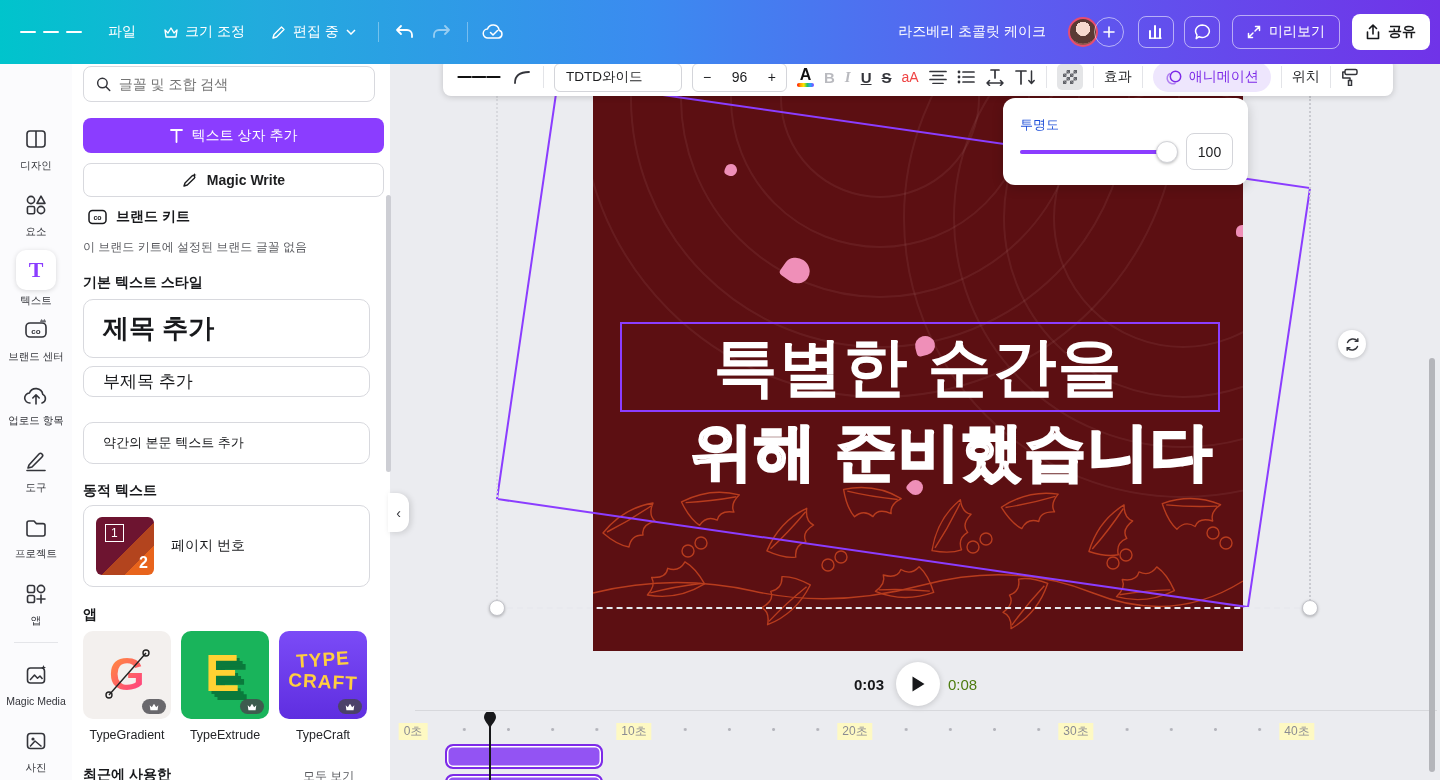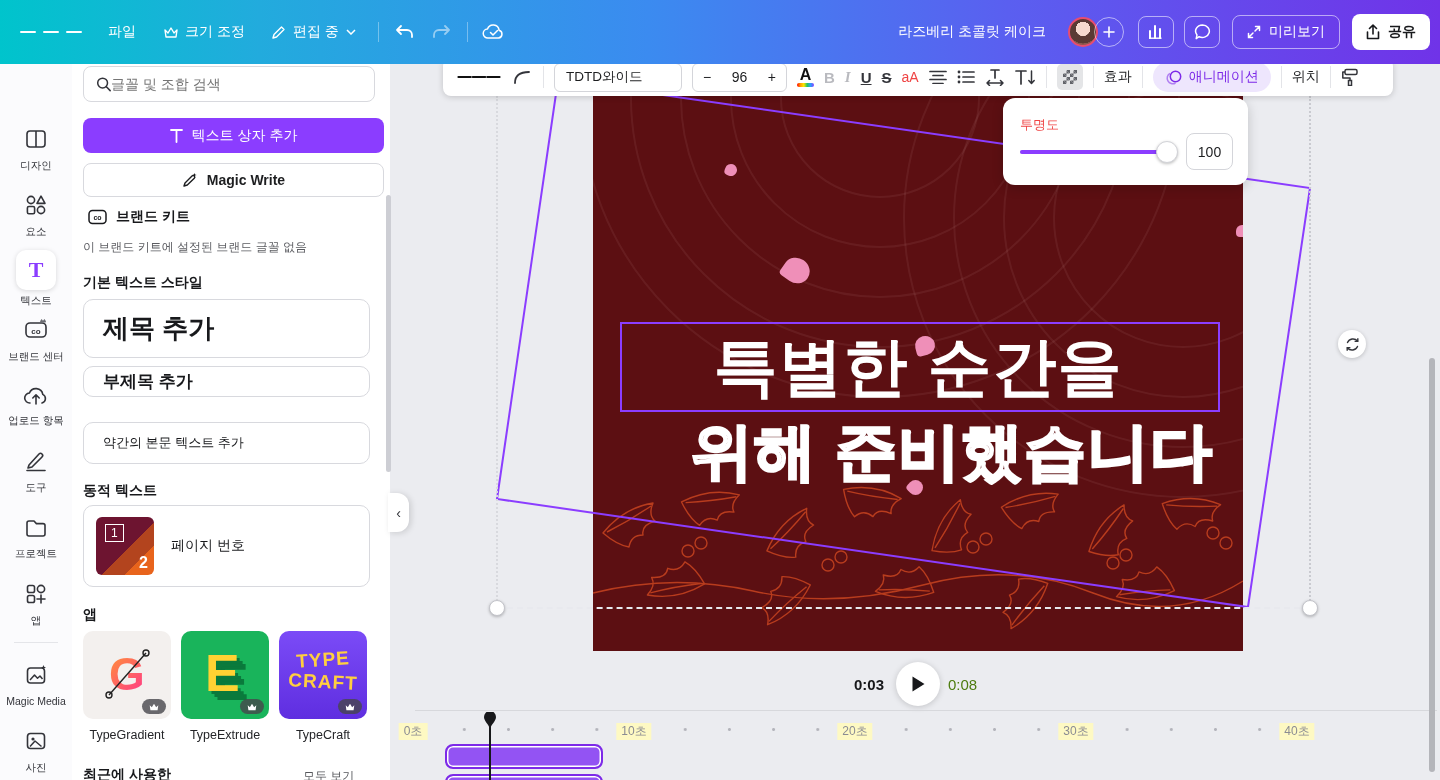--- a/index.html
+++ b/index.html
@@ -32,21 +32,21 @@
   .rail-item .lbl { display:block; font-size:10.5px; margin-top:4px; color:#33343a; white-space:nowrap; }
   .rail-ico { display:inline-flex; align-items:center; justify-content:center; width:26px; height:26px; }
   .rail-sel-tile { display:inline-flex; align-items:center; justify-content:center; width:40px; height:40px;
     background:#fff; border-radius:10px; box-shadow:0 1px 5px rgba(0,0,0,.15);
     color:#8b3dff; font-size:22px; font-weight:bold; font-family:"Liberation Serif",serif; }
   .rail-div { position:absolute; left:14px; width:44px; height:1px; background:#e4e5e9; }
 
   
   .panel { left:72px; top:48px; width:318px; height:732px; background:#fff; z-index:30; overflow:hidden; }
   .searchbox { position:absolute; left:11px; top:18px; width:292px; height:36px; border:1px solid #d8d9de;
-    border-radius:8px; display:flex; align-items:center; padding:0 12px; background:#fff;justify-content:flex-end; }
+    border-radius:8px; display:flex; align-items:center; padding:0 12px; gap:8px; background:#fff;justify-content:flex-end; }
   .searchbox input { border:0; outline:0; font-size:14px; width:100%; font-family:inherit; color:#33343a; }
   .btn-purple { position:absolute; left:11px; top:70px; width:301px; height:35px; background:#8b3dff; color:#fff;
     border:0; border-radius:8px; font-size:14px; display:flex; align-items:center; justify-content:center; gap:9px; cursor:pointer; font-family:inherit; }
   .btn-white { position:absolute; left:11px; top:115px; width:301px; height:34px; background:#fff; color:#1d1e20;
     border:1px solid #d8d9de; border-radius:8px; font-size:14px; font-weight:bold; display:flex; align-items:center; justify-content:center; gap:9px; cursor:pointer; font-family:inherit; }
   .sec-h { position:absolute; font-size:14px; font-weight:bold; color:#18191c; }
   .caption { position:absolute; font-size:12px; color:#5b5c61; }
   .style-card { position:absolute; left:11px; width:287px; border:1px solid #d8d9de; border-radius:10px;
     background:#fff; display:flex; align-items:center; padding:5px 19px; cursor:pointer; color:#18191c; }
   .dyn-card { position:absolute; left:11px; top:457px; width:287px; height:82px; border:1px solid #d8d9de;
@@ -105,21 +105,21 @@
     background-image:linear-gradient(45deg,#4c4e55 25%,transparent 25%,transparent 75%,#4c4e55 75%),
                      linear-gradient(45deg,#4c4e55 25%,transparent 25%,transparent 75%,#4c4e55 75%);
     background-size:7px 7px; background-position:0 0,3.5px 3.5px; opacity:.85; }
   .t-label { font-size:14px; color:#1d1e20; cursor:pointer; flex:none; }
   .anim-pill { height:30px; border-radius:15px; background:#eee6fd; color:#7d2ae8; display:flex;
     align-items:center; gap:7px; padding:0 12px; font-size:14px; cursor:pointer; flex:none; }
 
   
   .popup { left:1003px; top:98px; width:245px; height:87px; background:#fff; border-radius:12px;
     box-shadow:0 3px 12px rgba(0,0,0,.18); z-index:11; padding:18px 17px 0 17px; }
-  .popup .p-label { font-size:13px; color:#ef4444; }
+  .popup .p-label { font-size:13px; color:#1d4ed8; }
   .slider { position:absolute; left:17px; top:52px; width:155px; height:4px; border-radius:2px; background:#d9dadf; }
   .slider .fill { position:absolute; left:0; top:0; height:4px; width:144px; border-radius:2px; background:#8b3dff; }
   .slider .knob { position:absolute; left:136px; top:-9px; width:22px; height:22px; border-radius:50%;
     background:#fff; border:1px solid #d2d3d8; box-shadow:0 1px 3px rgba(0,0,0,.25); cursor:pointer; }
   .val-box { position:absolute; right:15px; top:35px; width:47px; height:37px; border:1px solid #d4d5da;
     border-radius:8px; display:flex; align-items:center; justify-content:center; font-size:14px; color:#1d1e20; }
 
   
   .play-row { left:0px; top:662px; width:1440px; height:44px; z-index:7; }
   .play-btn { position:absolute; left:896px; top:0px; width:44px; height:44px; border-radius:50%;
@@ -353,21 +353,21 @@
       </svg>
     <span style="font-size:14px; font-weight:bold; color:#18191c">브랜드 키트</span>
   </div>
   <div class="caption" style="left:11px; top:191px">이 브랜드 키트에 설정된 브랜드 글꼴 없음</div>
 
   <div class="sec-h" style="left:11px; top:226px">기본 텍스트 스타일</div>
 
   <div class="style-card" style="top:251px; height:59px; font-size:26px; font-weight:bold">
       <span>제목 추가</span>
     </div>
-  <div class="style-card" style="top:318px; height:31px; font-size:17px; font-weight:bold">
+  <div class="style-card" style="top:318px; height:31px; font-size:17px; font-weight:normal">
       <span>부제목 추가</span>
     </div>
   <div class="style-card" style="top:374px; height:42px; font-size:13px">
       <span>약간의 본문 텍스트 추가</span>
     </div>
 
   <div class="sec-h" style="left:11px; top:434px">동적 텍스트</div>
 
   <div class="dyn-card">
     <span class="pn-thumb">

